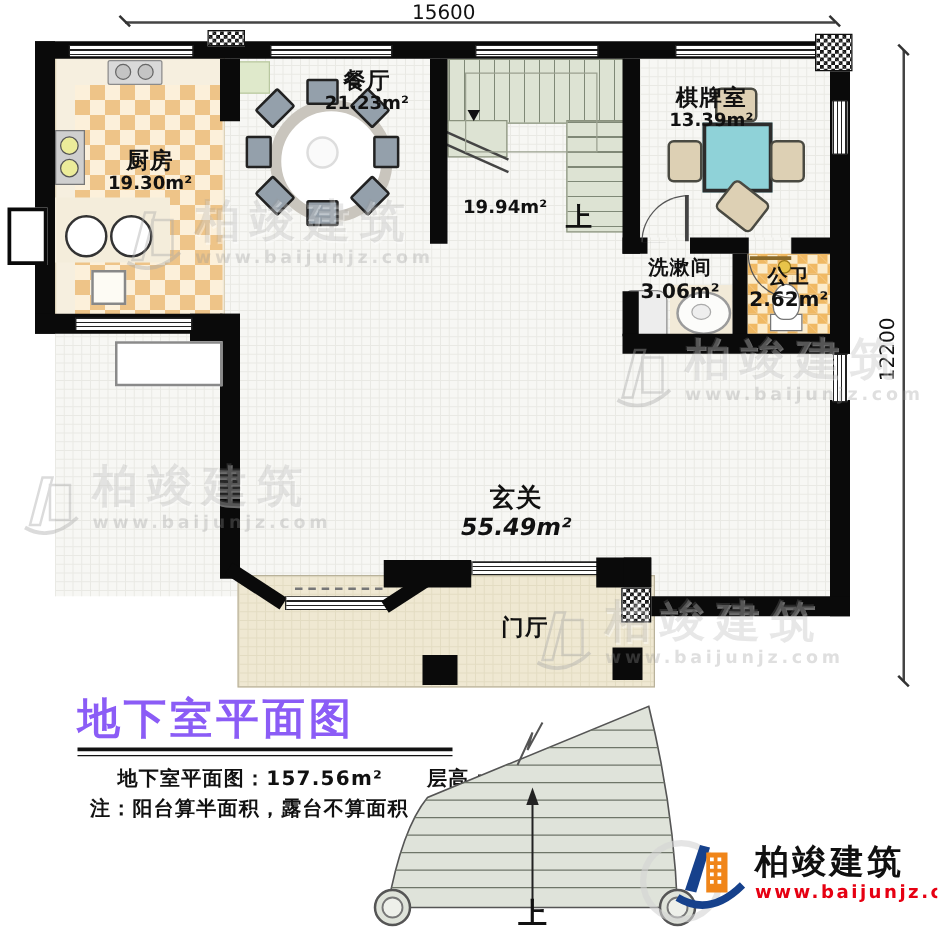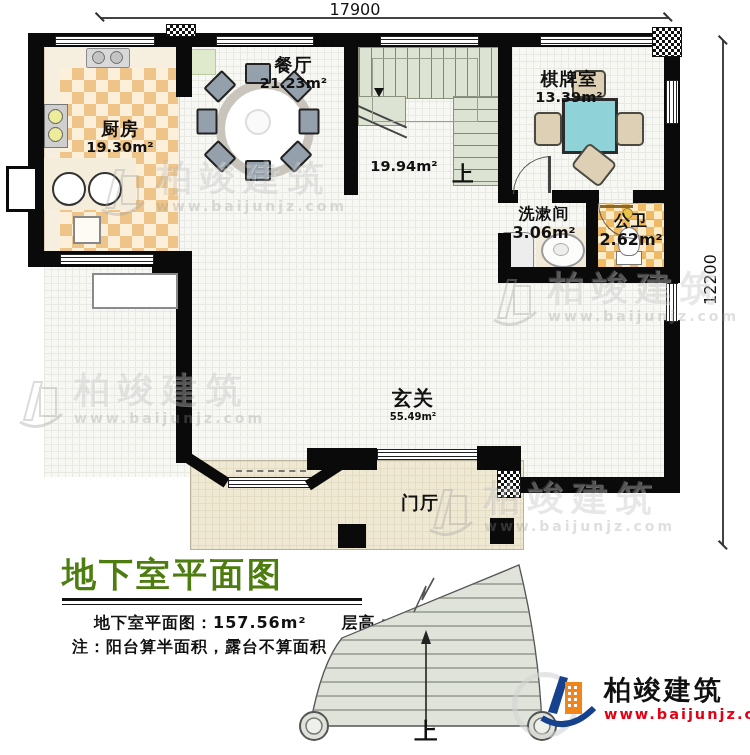--- a/index.html
+++ b/index.html
@@ -50,38 +50,38 @@
   .dimtext{position:absolute;font-size:16px;color:#111;text-align:center;}
   .chair8{position:absolute;width:22px;height:17px;background:#94a0ab;border:2px solid #222;border-radius:2px;}
   .bchair{position:absolute;background:#ddd0b4;border:2px solid #4a4a42;border-radius:5px;}
   .doorarc{position:absolute;border:1.5px solid #555;background:transparent;}
   .leaf{position:absolute;background:#444;}
   .wm{position:absolute;display:flex;align-items:center;gap:10px;opacity:0.40;z-index:25;pointer-events:none;}
   .wm .wmtxt{color:#9d9d9d;font-weight:bold;}
   .wm .wmtxt .l1{font-size:36px;letter-spacing:8px;line-height:1;
        color:rgba(150,150,150,.55);text-shadow:1px 1px 0 #fff;}
   .wm .wmtxt .l2{font-size:14px;letter-spacing:3px;color:rgba(150,150,150,.75);margin-top:2px;}
-  .title-row{position:absolute;display:flex;align-items:baseline;gap:22px;color:#4d7c0f;}
+  .title-row{position:absolute;display:flex;align-items:baseline;gap:22px;color:#8b5cf6;}
   .title-big{font-size:34px;font-weight:bold;letter-spacing:3px;}
   .title-scale{font-size:27px;font-weight:bold;}
   .info{position:absolute;font-size:16px;font-weight:bold;color:#111;letter-spacing:1px;}
   .logo{position:absolute;display:flex;align-items:center;gap:8px;z-index:40;}
   .logo .lt1{font-size:27px;font-weight:900;color:#101010;letter-spacing:3px;line-height:1;}
   .logo .lt2{font-size:14.5px;font-weight:bold;letter-spacing:2px;margin-top:3px;}
   .post{position:absolute;background:#0a0a0a;}
 </style>
 </head>
 <body>
 
 <div id="stage">
 
   <div class="dimline" style="left:100px;top:17px;width:568px;height:1.5px;"></div>
   <div class="tick" style="left:94px;top:16px;transform:rotate(45deg);"></div>
   <div class="tick" style="left:662px;top:16px;transform:rotate(45deg);"></div>
-  <div class="dimtext" style="left:300px;top:0px;width:110px;">17900</div>
+  <div class="dimtext" style="left:300px;top:0px;width:110px;">15600</div>
 
   <div class="dimline" style="left:722px;top:40px;width:1.5px;height:505px;"></div>
   <div class="tick" style="left:717px;top:39px;transform:rotate(45deg);"></div>
   <div class="tick" style="left:717px;top:544px;transform:rotate(45deg);"></div>
   <div class="dimtext" style="left:670px;top:270px;width:80px;transform:rotate(-90deg);">12200</div>
 
   <div class="grid" style="left:44px;top:45px;width:622px;height:432px;"></div>
   <div class="porch" style="left:190px;top:460px;width:332px;height:88px;"></div>
 
   <div class="marble" style="left:44px;top:45px;width:134px;height:210px;"></div>
@@ -203,21 +203,21 @@
   <div class="rlabel small" style="left:502px;top:205px;width:84px;">
     <div class="nm">洗漱间</div>
     <div class="ar">3.06m²</div>
   </div>
   <div class="rlabel small" style="left:596px;top:212px;width:70px;">
     <div class="nm">公卫</div>
     <div class="ar">2.62m²</div>
   </div>
   <div class="rlabel" style="left:348px;top:387px;width:130px;">
     <div class="nm" style="font-size:20px;">玄关</div>
-    <div class="ar" style="font-size:10px;">55.49m²</div>
+    <div class="ar" style="font-size:19px;font-style:italic;">55.49m²</div>
   </div>
   <div class="rlabel" style="left:378px;top:492px;width:84px;">
     <div class="nm">门厅</div>
   </div>
 
   <div class="wm" style="left:100px;top:158px;">
     <svg width="46" height="58" viewBox="0 0 46 58">
       <path d="M6 50 L16 12 L24 12 L14 50 Z" fill="none" stroke="#a8a8a8" stroke-width="2"></path>
       <rect x="22" y="18" width="16" height="28" fill="none" stroke="#a8a8a8" stroke-width="2"></rect>
       <path d="M2 52 Q23 64 44 44" fill="none" stroke="#a8a8a8" stroke-width="3"></path>

